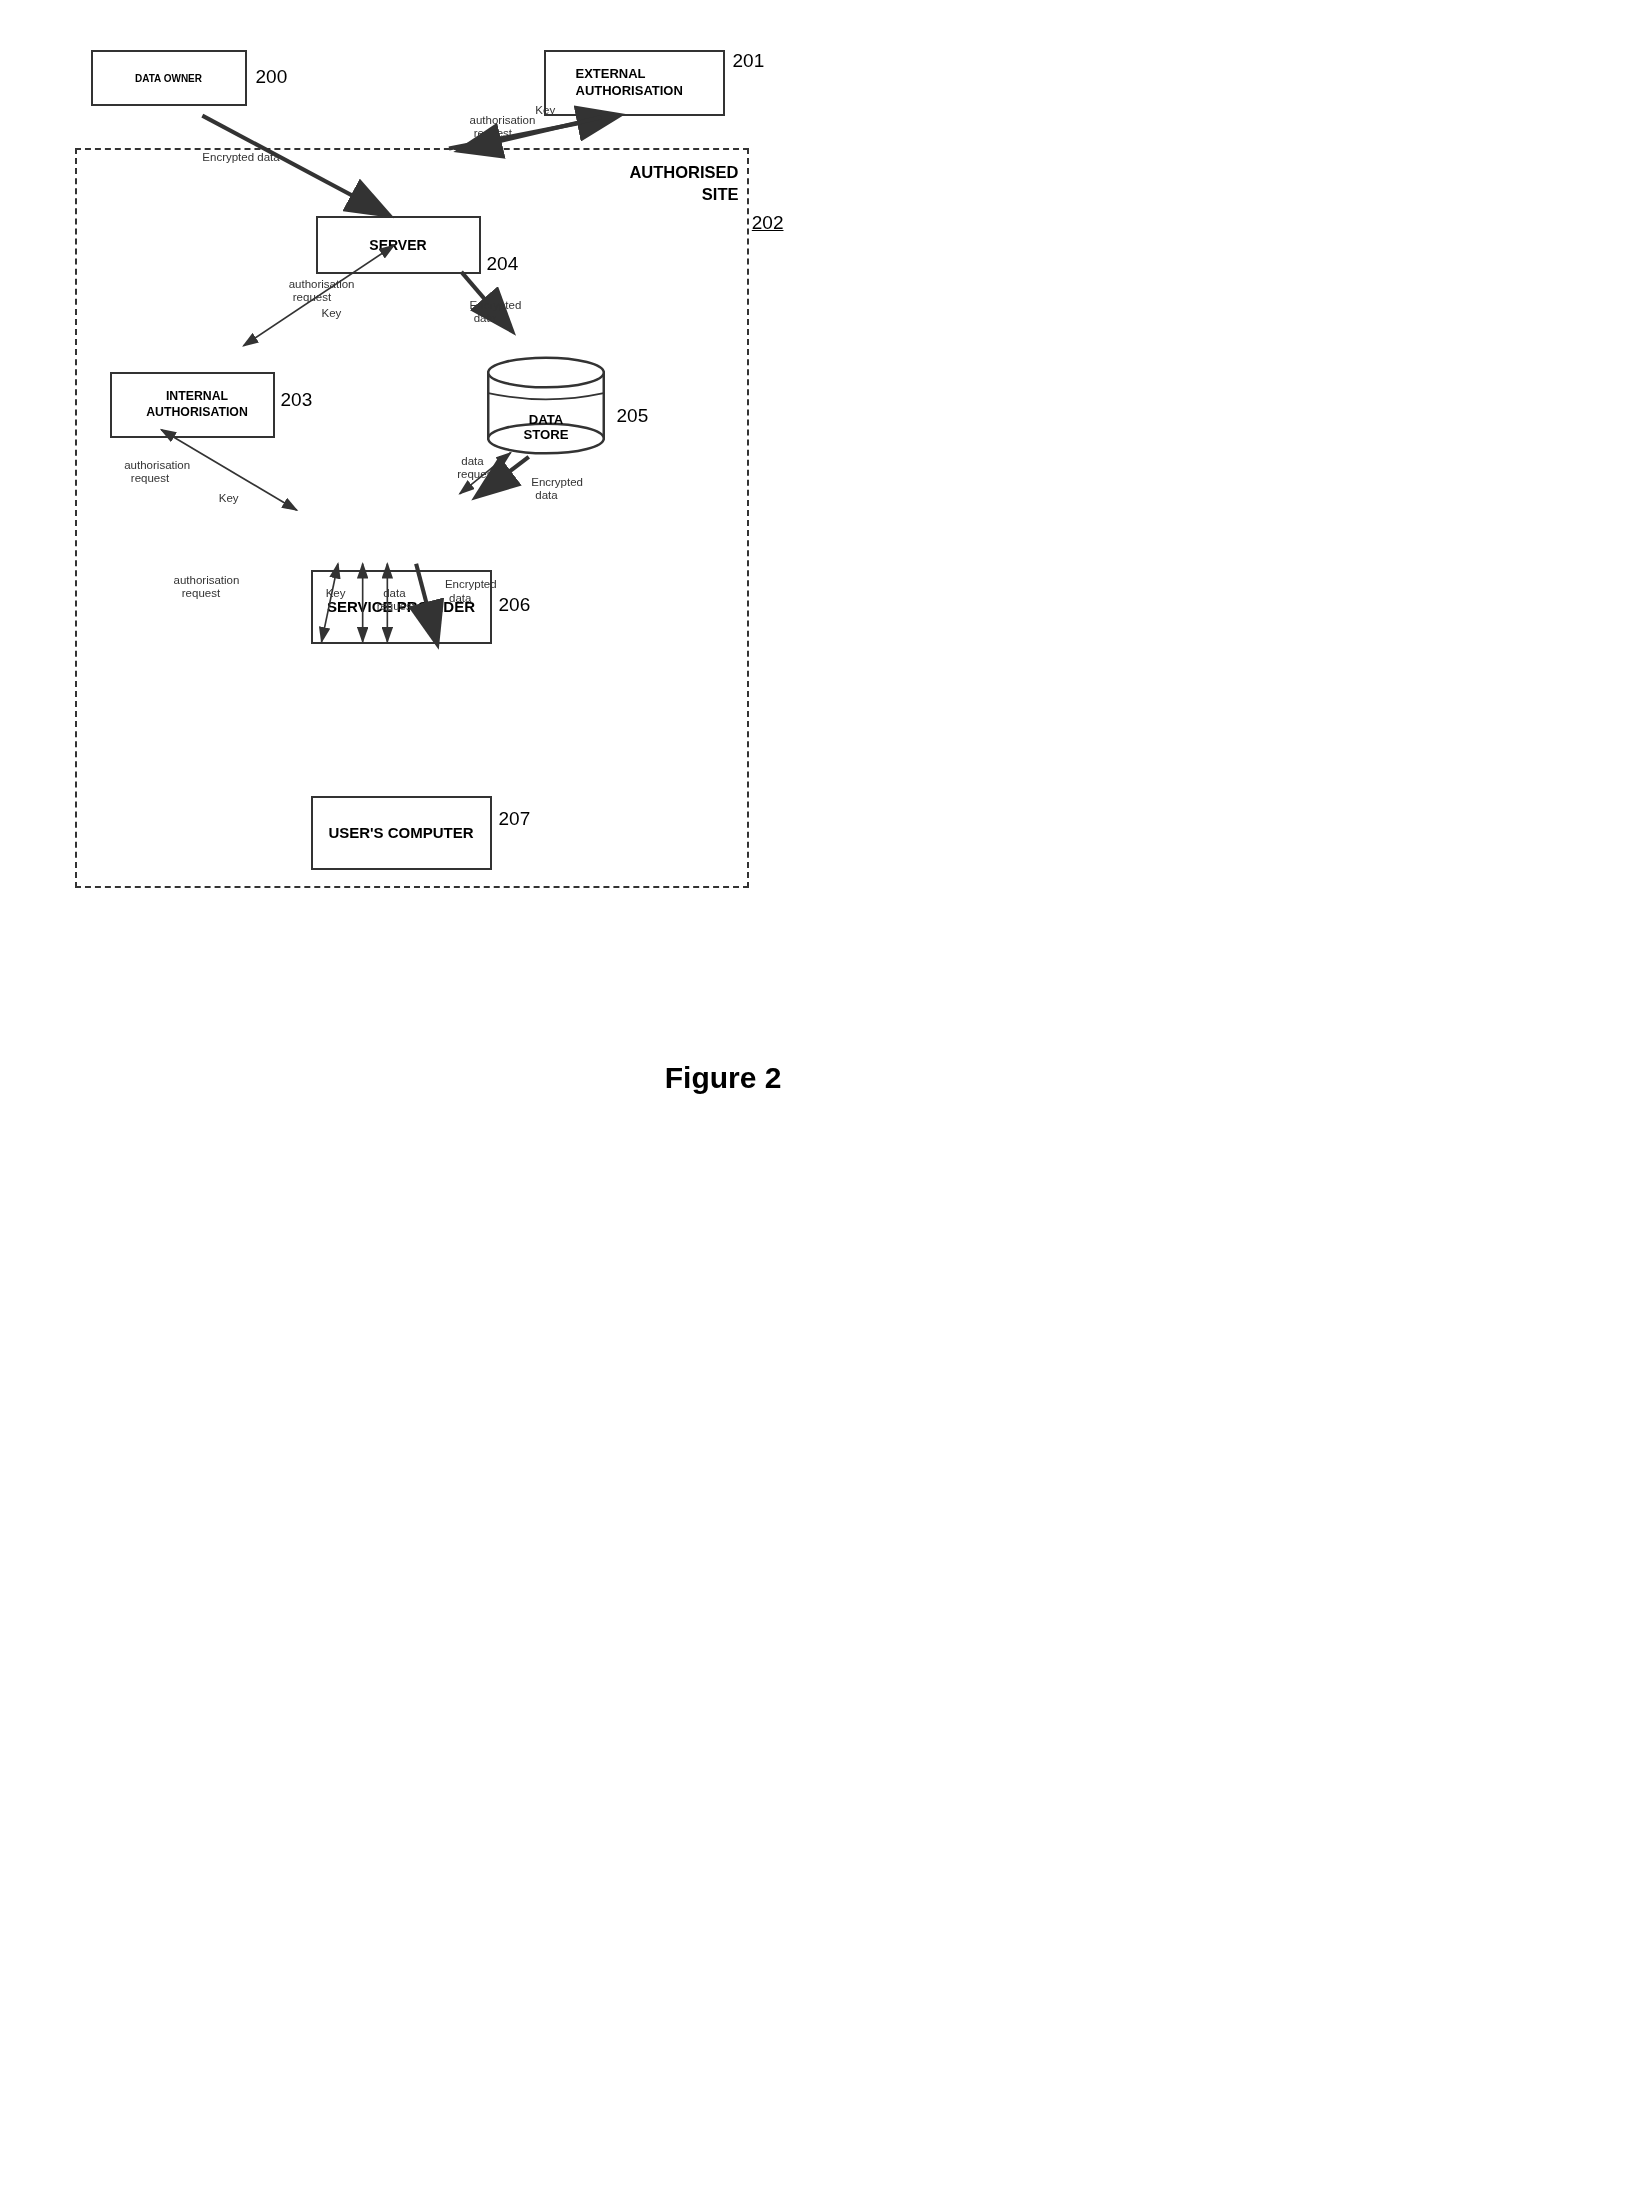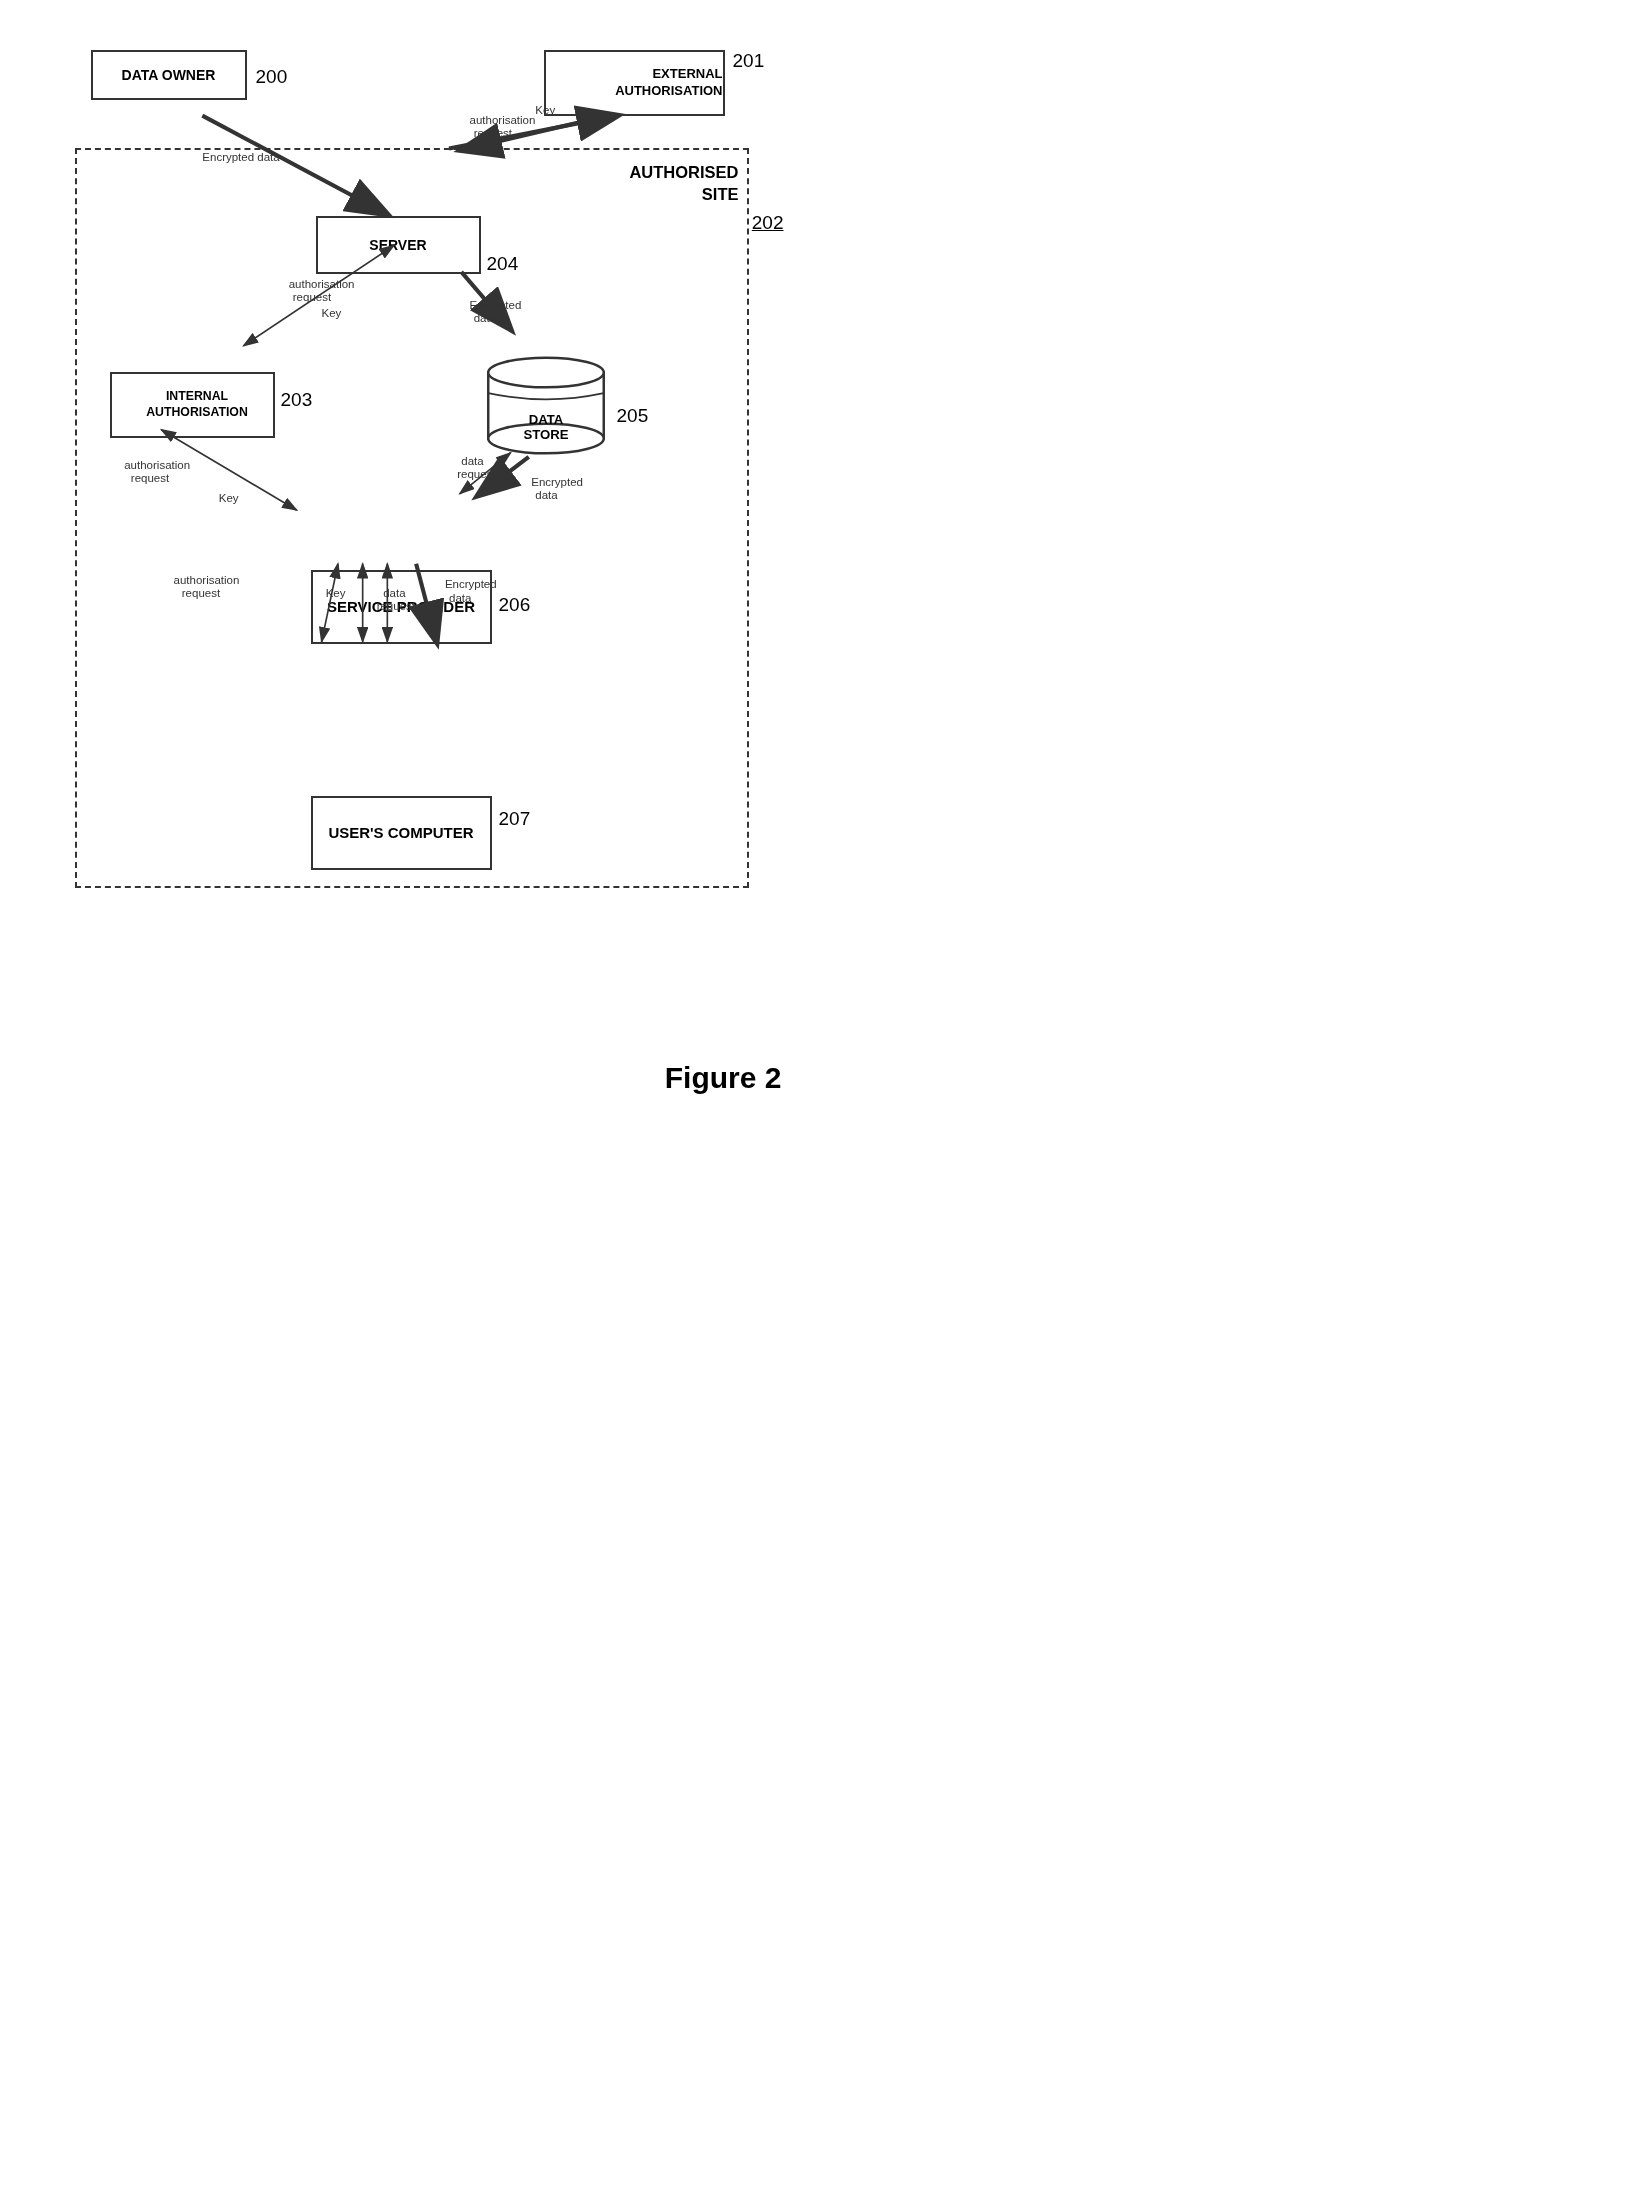--- a/index.html
+++ b/index.html
@@ -29,24 +29,24 @@
       text-align: center;
       font-weight: bold;
       font-size: 15px;
       line-height: 1.3;
       position: absolute;
     }
 
     
     .data-owner-box {
       width: 156px;
-      height: 50px;
+      height: 56px;
       top: 0px;
       left: 0px;
-      font-size: 14px;
+      font-size: 10px;
     }
 
     .external-auth-box {
       width: 173px;
       height: 66px;
       top: 0px;
       right: 0px;
       font-size: 13px;
     }
 
@@ -96,21 +96,21 @@
 <div class="diagram-container">
 
   <div style="position: relative; width: 740px; height: 987px;">
 
     <div class="node-box data-owner-box" style="top: 25px; left: 49px;">
       <span>DATA OWNER</span>
     </div>
     <span class="ref-num" style="position:absolute; top: 41px; left: 214px;">200</span>
 
     <div class="node-box external-auth-box" style="top: 25px; left: 502px; width: 181px; height: 66px; font-size: 13px;">
-      <span style="text-align:right;padding-left:30px;">EXTERNAL AUTHORISATION</span>
+      <span style="text-align:left;padding-left:30px;">EXTERNAL AUTHORISATION</span>
     </div>
     <span class="ref-num" style="position:absolute; top: 25px; left: 691px;">201</span>
 
     <div style="position: absolute; top: 123px; left: 33px; width: 674px; height: 740px; border: 2.5px dashed #333;">
 
       <div style="position:absolute; top: 12.3px; right: 8px; font-size: 16.5px; font-weight: bold; text-align:right; line-height:1.3;">
         <span style="white-space:pre-line;">AUTHORISED
 SITE</span>
       </div>
       <span class="ref-num" style="position:absolute; top: 62px; right: -37px; text-decoration: underline;">202</span>

